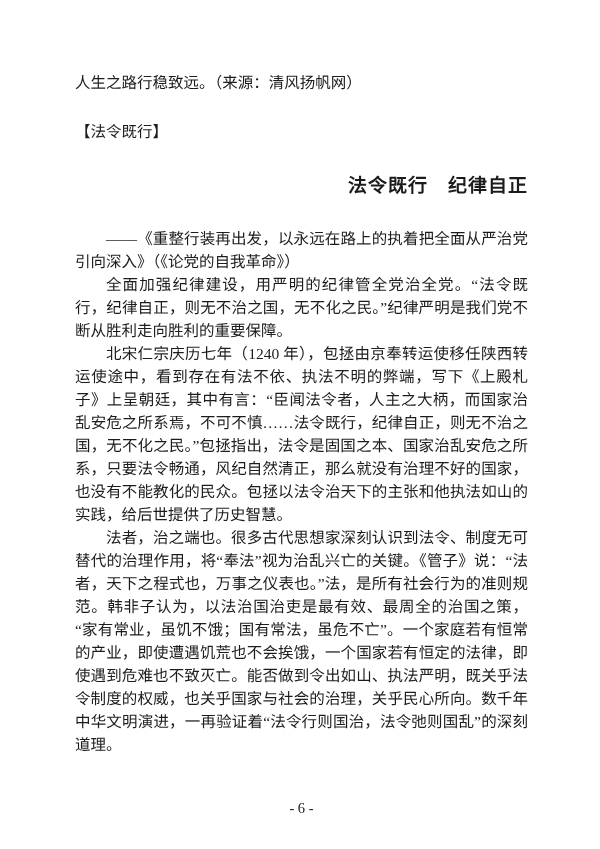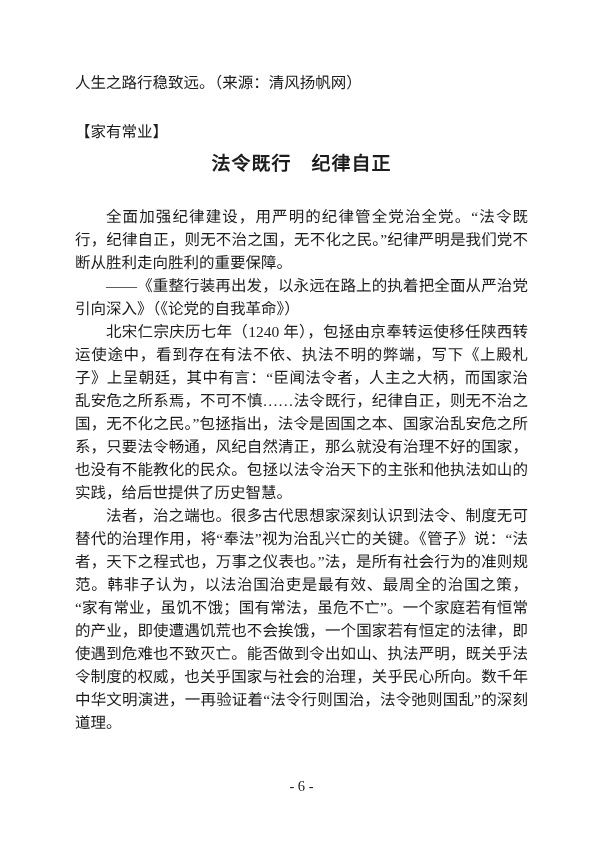--- a/index.html
+++ b/index.html
@@ -24,25 +24,25 @@
     line-height: 23px;
     text-align: left;
   }
   .section-label {
     margin: 26px 0 0 0;
     font-size: 15.5px;
     line-height: 23px;
     font-weight: 500;
   }
   .article-title {
-    margin: 8px 0 0 0;
+    margin: 30px 0 0 0;
     font-size: 19px;
     line-height: 26px;
     font-weight: bold;
-    text-align: center;
+    text-align: right;
     letter-spacing: 1px;
   }
   .article-body {
     margin-top: 28px;
   }
   .article-body p {
     margin: 0;
     font-size: 15.5px;
     line-height: 23px;
     text-align: justify;
@@ -56,26 +56,26 @@
     line-height: 20px;
   }
 </style>
 </head>
 <body>
 
 <div class="page">
 
   <p class="intro-line">人生之路行稳致远。（来源：清风扬帆网）</p>
 
-  <div class="section-label">【家有常业】</div>
+  <div class="section-label">【法令既行】</div>
 
   <h1 class="article-title">法令既行　纪律自正</h1>
 
   <div class="article-body">
+    <p>——《重整行装再出发，以永远在路上的执着把全面从严治党引向深入》（《论党的自我革命》）</p>
     <p>全面加强纪律建设，用严明的纪律管全党治全党。“法令既行，纪律自正，则无不治之国，无不化之民。”纪律严明是我们党不断从胜利走向胜利的重要保障。</p>
-    <p>——《重整行装再出发，以永远在路上的执着把全面从严治党引向深入》（《论党的自我革命》）</p>
     <p>北宋仁宗庆历七年（1240 年），包拯由京奉转运使移任陕西转运使途中，看到存在有法不依、执法不明的弊端，写下《上殿札子》上呈朝廷，其中有言：“臣闻法令者，人主之大柄，而国家治乱安危之所系焉，不可不慎……法令既行，纪律自正，则无不治之国，无不化之民。”包拯指出，法令是固国之本、国家治乱安危之所系，只要法令畅通，风纪自然清正，那么就没有治理不好的国家，也没有不能教化的民众。包拯以法令治天下的主张和他执法如山的实践，给后世提供了历史智慧。</p>
     <p>法者，治之端也。很多古代思想家深刻认识到法令、制度无可替代的治理作用，将“奉法”视为治乱兴亡的关键。《管子》说：“法者，天下之程式也，万事之仪表也。”法，是所有社会行为的准则规范。韩非子认为，以法治国治吏是最有效、最周全的治国之策，“家有常业，虽饥不饿；国有常法，虽危不亡”。一个家庭若有恒常的产业，即使遭遇饥荒也不会挨饿，一个国家若有恒定的法律，即使遇到危难也不致灭亡。能否做到令出如山、执法严明，既关乎法令制度的权威，也关乎国家与社会的治理，关乎民心所向。数千年中华文明演进，一再验证着“法令行则国治，法令弛则国乱”的深刻道理。</p>
   </div>
 
   <div class="page-footer">- 6 -</div>
 
 </div>
 
 </body></html>

